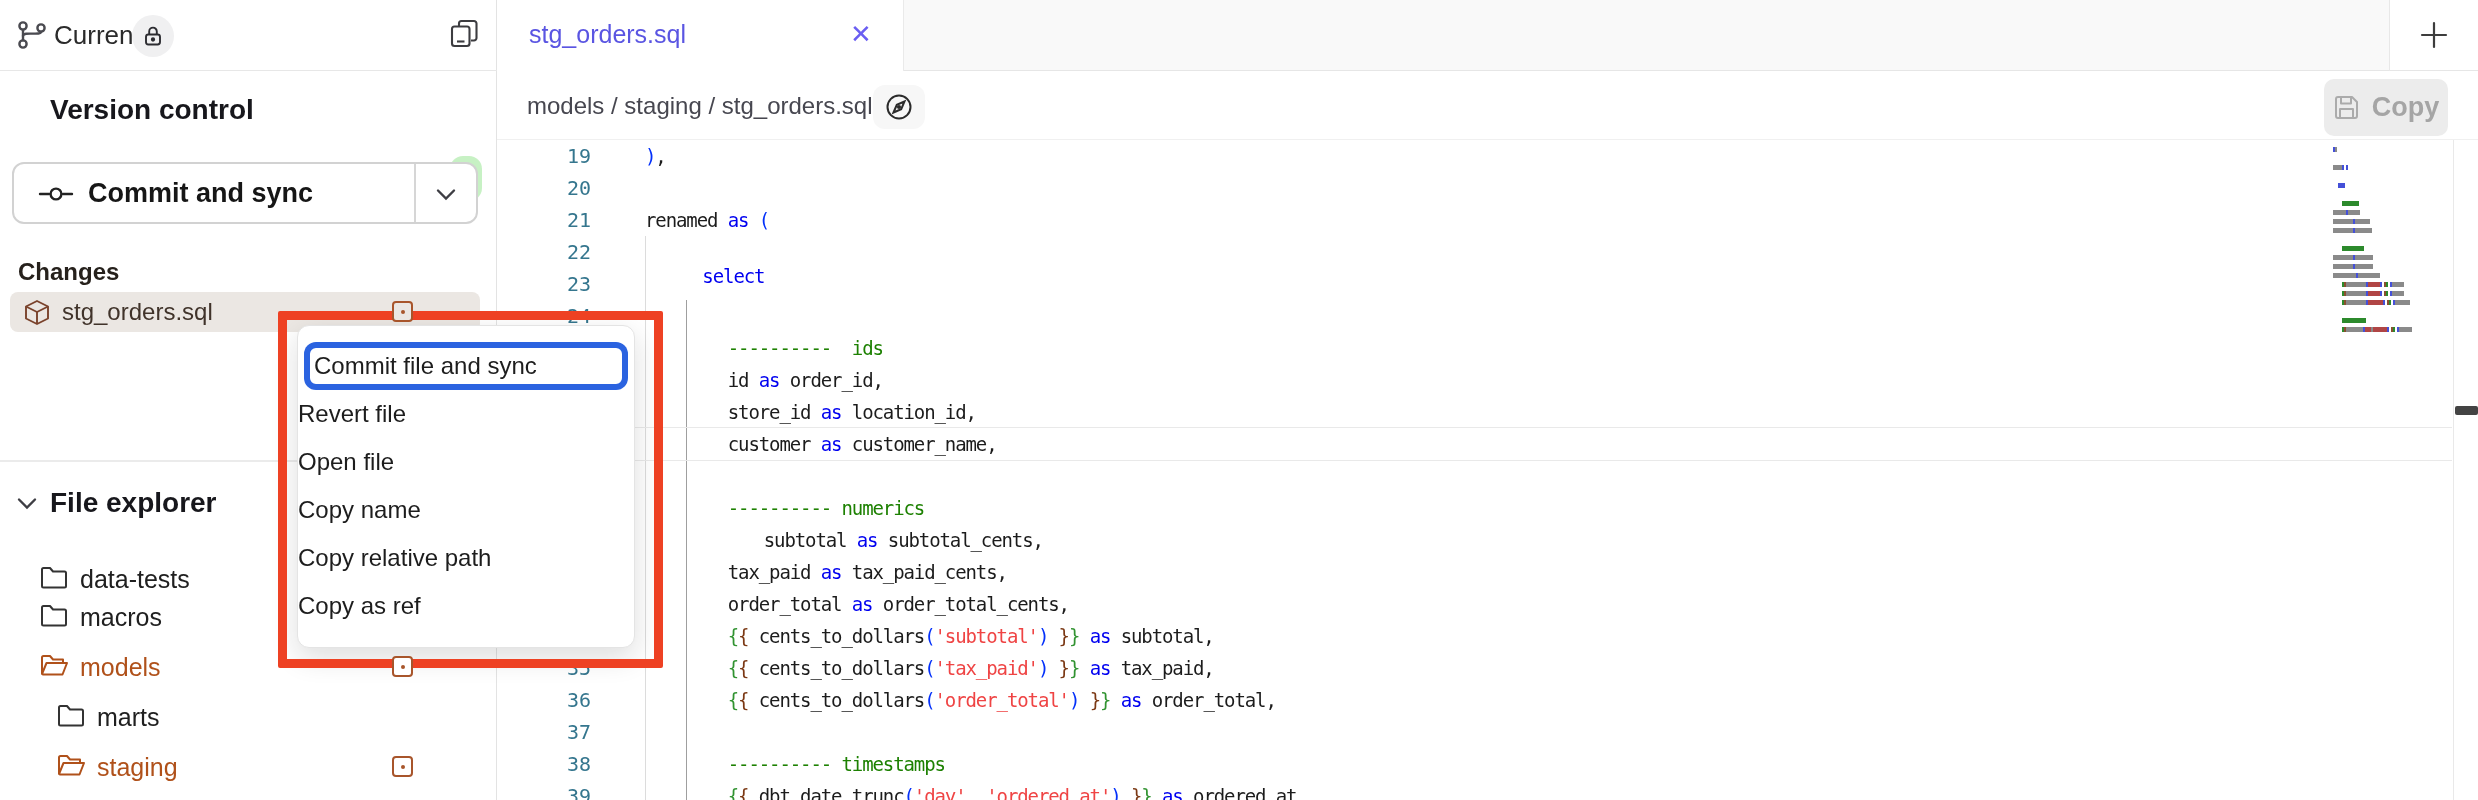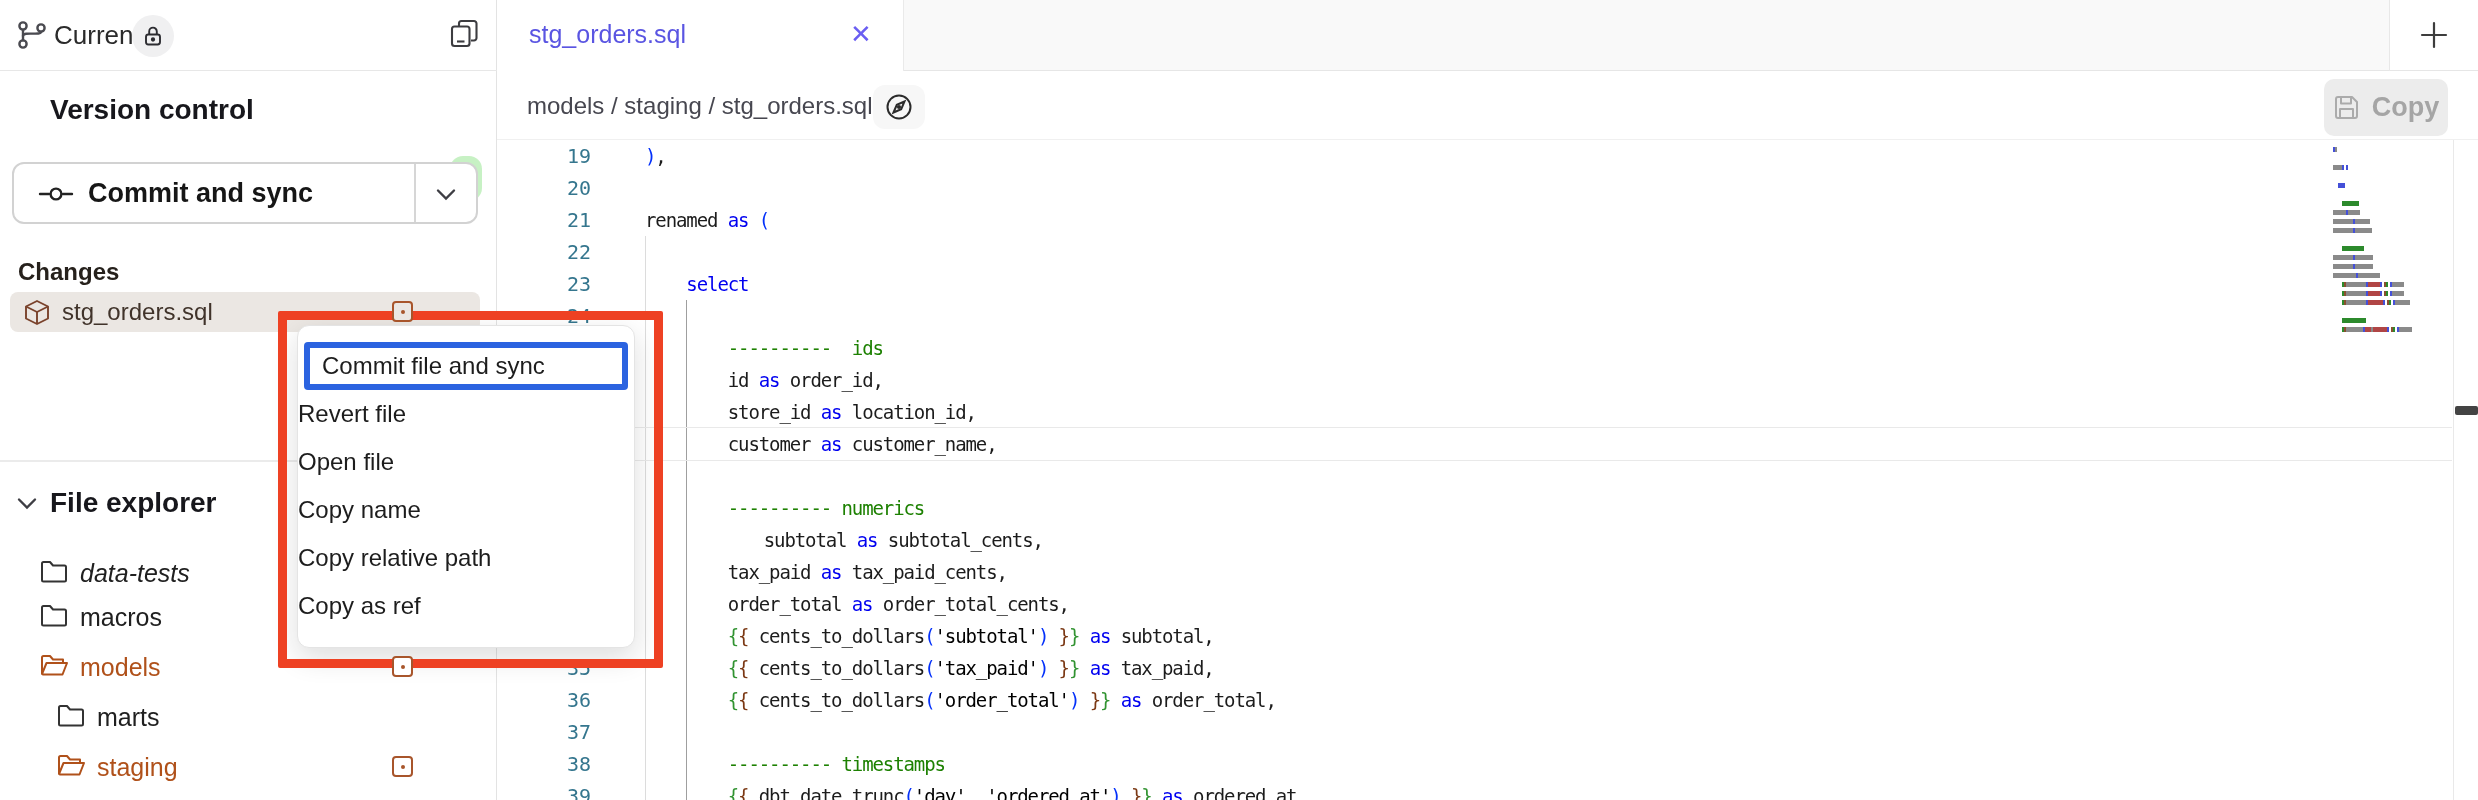--- a/index.html
+++ b/index.html
@@ -103,40 +103,40 @@
   .guide.g4 { left:189px; top:160px; height:500px; background:#9f9f9f; }
   .current-line { position:absolute; left:96px; right:26px; height:34px;
                   border-top:1px solid #e9e9e9; border-bottom:1px solid #e9e9e9; }
   .gutter-num { position:absolute; left:0; width:94px; height:32px; line-height:32px;
                 text-align:right; font-family:"DejaVu Sans Mono", monospace;
                 font-size:20px; color:#35768e; }
   .code-row { position:absolute; left:148px; height:32px; line-height:32px;
               white-space:pre; font-family:"DejaVu Sans Mono", monospace;
               font-size:19px; letter-spacing:-1.1px; font-weight:500; color:#1c1c1c; }
   .tk-t { color:#1c1c1c; } .tk-k { color:#0000f0; } .tk-c { color:#1d8102; }
-  .tk-s { color:#000000; } .tk-b { color:#0431FA; } .tk-g { color:#319331; }
+  .tk-s { color:#ef4444; } .tk-b { color:#0431FA; } .tk-g { color:#319331; }
   .tk-w { color:#7B3814; }
   .minimap { position:absolute; left:1836px; top:5px; width:117px; }
   .mm-row { position:absolute; left:0; height:9px; white-space:nowrap; }
   .mm-row span { display:inline-block; height:5px; margin-top:2px;
                  vertical-align:top; }
   .editor-rborder { position:absolute; left:1956px; top:0; width:1px; height:660px;
                     background:#e9e9e9; }
   .panel-handle { position:absolute; left:1958px; top:266px; width:23px; height:9px;
                   background:#434343; border-radius:2px; cursor:ew-resize; }
 
   
   .ctx-menu { position:absolute; left:297px; top:325px; width:338px; height:323px;
               background:#fff; border:1px solid #e4e4e4; border-radius:12px;
               box-shadow:0 10px 28px rgba(20,20,20,.14); z-index:35;
               padding-top:16px; }
   .menu-item { height:48px; line-height:48px; font-size:24px;
                color:#1d1d1d; cursor:pointer; }
-  .menu-item.focused { box-shadow:inset 0 0 0 6px #2b63e0; border-radius:4px;
-                       margin:0 6px; padding-left:18px; }
+  .menu-item.focused { box-shadow:inset 0 0 0 6px #2b63e0; border-radius:12px;
+                       margin:0 6px; padding-left:10px; }
   .annot-rect { position:absolute; left:278px; top:311px; width:385px; height:357px;
                 border:9px solid #ee4123; border-radius:2px; z-index:40;
                 pointer-events:none; }
 </style>
 </head>
 <body>
 
 <div class="app">
 
   <aside class="sidebar">
@@ -201,21 +201,21 @@
     <div class="sb-div"></div>
 
     <div class="fx-row">
       <svg class="fx-chevron" width="20" height="13" viewBox="0 0 20 13" fill="none" stroke="#3e3e44" stroke-width="2.4" stroke-linecap="round">
         <path d="M2 2.5 L10 10.5 L18 2.5"></path>
       </svg>
       <span class="fx-title">File explorer</span>
     </div>
 
     <div class="tree" id="tree">
-        <div class="tree-row" style="top: 6px; font-style: italic;">
+        <div class="tree-row" style="top: 12px;">
           <span class="t-icon" style="left: 40px;"><svg width="28" height="24" viewBox="0 0 28 24" fill="none" stroke="#333" stroke-width="2" stroke-linejoin="round">
               <path d="M2 21 V4.5 a1.5 1.5 0 0 1 1.5 -1.5 H10 l3 3.5 h11.5 a1.5 1.5 0 0 1 1.5 1.5 V21 a1.5 1.5 0 0 1 -1.5 1.5 H3.5 A1.5 1.5 0 0 1 2 21 Z"></path>
             </svg></span>
           <span class="t-label" style="left: 80px;">data-tests</span>
         </div>
         <div class="tree-row" style="top: 50px;">
           <span class="t-icon" style="left: 40px;"><svg width="28" height="24" viewBox="0 0 28 24" fill="none" stroke="#333" stroke-width="2" stroke-linejoin="round">
               <path d="M2 21 V4.5 a1.5 1.5 0 0 1 1.5 -1.5 H10 l3 3.5 h11.5 a1.5 1.5 0 0 1 1.5 1.5 V21 a1.5 1.5 0 0 1 -1.5 1.5 H3.5 A1.5 1.5 0 0 1 2 21 Z"></path>
             </svg></span>
           <span class="t-label" style="left: 80px;">macros</span>
@@ -305,21 +305,21 @@
         <div class="gutter-num" style="top: 544px;">36</div>
         <div class="gutter-num" style="top: 576px;">37</div>
         <div class="gutter-num" style="top: 608px;">38</div>
         <div class="gutter-num" style="top: 640px;">39</div>
       </div>
     <div id="code">
         <div class="code-row" style="top: 0px;"><span class="tk-b">)</span><span class="tk-t">,</span></div>
         <div class="code-row" style="top: 32px;"></div>
         <div class="code-row" style="top: 64px;"><span class="tk-t">renamed </span><span class="tk-k">as</span><span class="tk-t"> </span><span class="tk-b">(</span></div>
         <div class="code-row" style="top: 96px;"></div>
-        <div class="code-row" style="top: 128px;"><span class="tk-t">    </span><span class="tk-k">select</span></div>
+        <div class="code-row" style="top: 120px; margin-left: 16px;"><span class="tk-t">    </span><span class="tk-k">select</span></div>
         <div class="code-row" style="top: 160px;"></div>
         <div class="code-row" style="top: 192px;"><span class="tk-t">        </span><span class="tk-c">----------  ids</span></div>
         <div class="code-row" style="top: 224px;"><span class="tk-t">        id </span><span class="tk-k">as</span><span class="tk-t"> order_id,</span></div>
         <div class="code-row" style="top: 256px;"><span class="tk-t">        store_id </span><span class="tk-k">as</span><span class="tk-t"> location_id,</span></div>
         <div class="code-row" style="top: 288px;"><span class="tk-t">        customer </span><span class="tk-k">as</span><span class="tk-t"> customer_name,</span></div>
         <div class="code-row" style="top: 320px;"></div>
         <div class="code-row" style="top: 352px;"><span class="tk-t">        </span><span class="tk-c">---------- numerics</span></div>
         <div class="code-row" style="top: 384px; padding-left: 36px;"><span class="tk-t">        subtotal </span><span class="tk-k">as</span><span class="tk-t"> subtotal_cents,</span></div>
         <div class="code-row" style="top: 416px;"><span class="tk-t">        tax_paid </span><span class="tk-k">as</span><span class="tk-t"> tax_paid_cents,</span></div>
         <div class="code-row" style="top: 448px; text-align: right;"><span class="tk-t">        order_total </span><span class="tk-k">as</span><span class="tk-t"> order_total_cents,</span></div>

